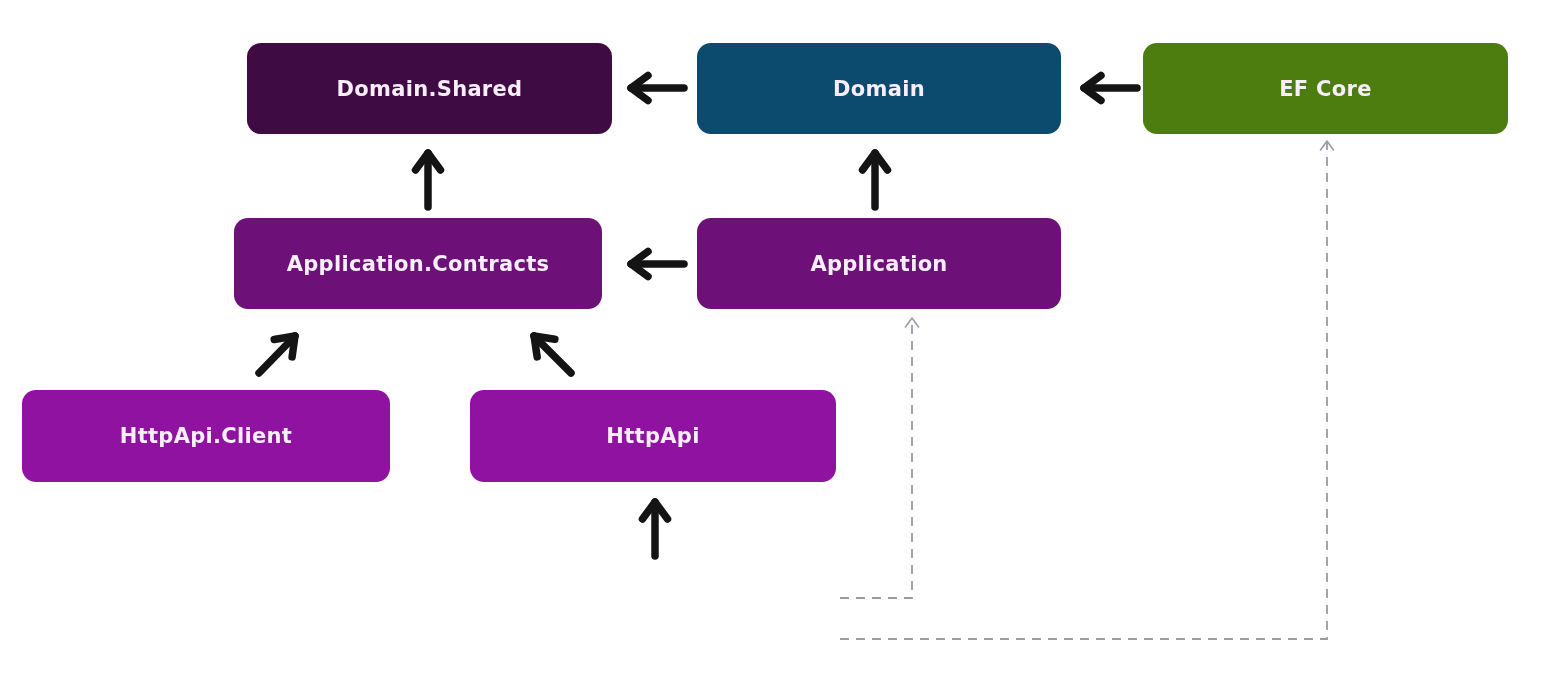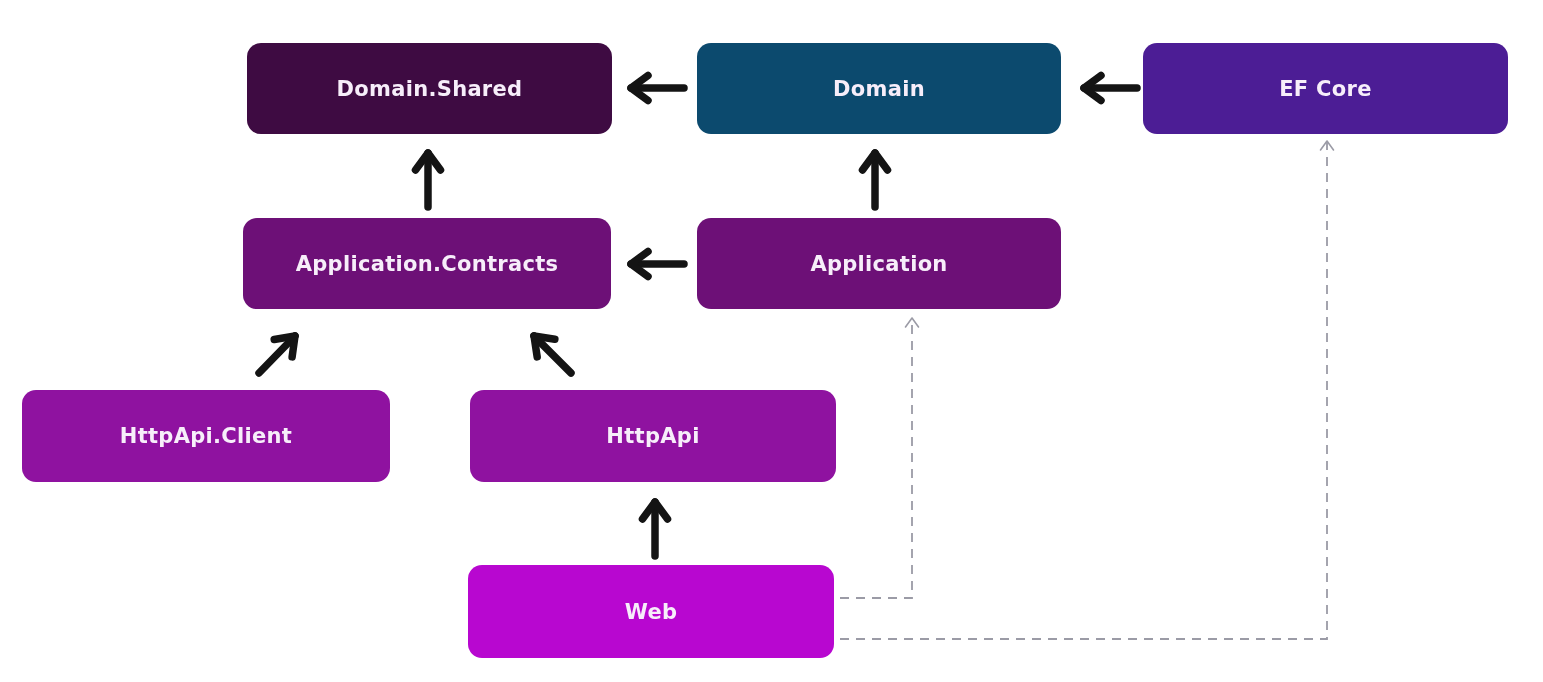--- a/index.html
+++ b/index.html
@@ -65,37 +65,34 @@
   </svg>
 
   <div class="box" style="left: 247px; top: 43px; width: 365px; height: 91px; background: rgb(62, 11, 66);">
     <span>Domain.Shared</span>
   </div>
 
   <div class="box" style="left: 697px; top: 43px; width: 364px; height: 91px; background: #0c4a6e;">
     <span>Domain</span>
   </div>
 
-  <div class="box" style="left: 1143px; top: 43px; width: 365px; height: 91px; background: #4c1d95;">
+  <div class="box" style="left: 1143px; top: 43px; width: 365px; height: 91px; background: #4d7c0f;">
     <span>EF Core</span>
   </div>
 
-  <div class="box" style="left: 243px; top: 218px; width: 368px; height: 91px; background: rgb(109, 16, 119);">
+  <div class="box" style="left: 234px; top: 218px; width: 368px; height: 91px; background: rgb(109, 16, 119);">
     <span>Application.Contracts</span>
   </div>
 
   <div class="box" style="left: 697px; top: 218px; width: 364px; height: 91px; background: rgb(109, 16, 119); align-items: center;">
     <span>Application</span>
   </div>
 
   <div class="box" style="left: 470px; top: 390px; width: 366px; height: 92px; background: rgb(143, 18, 160);">
     <span>HttpApi</span>
   </div>
 
   <div class="box" style="left: 22px; top: 390px; width: 368px; height: 92px; background: rgb(143, 18, 160);">
     <span>HttpApi.Client</span>
   </div>
 
-  <div class="box" style="left: 468px; top: 565px; width: 366px; height: 93px; background: rgb(184, 7, 208);">
-    <span>Web</span>
-  </div>
 
 </div>
 
 </body></html>

